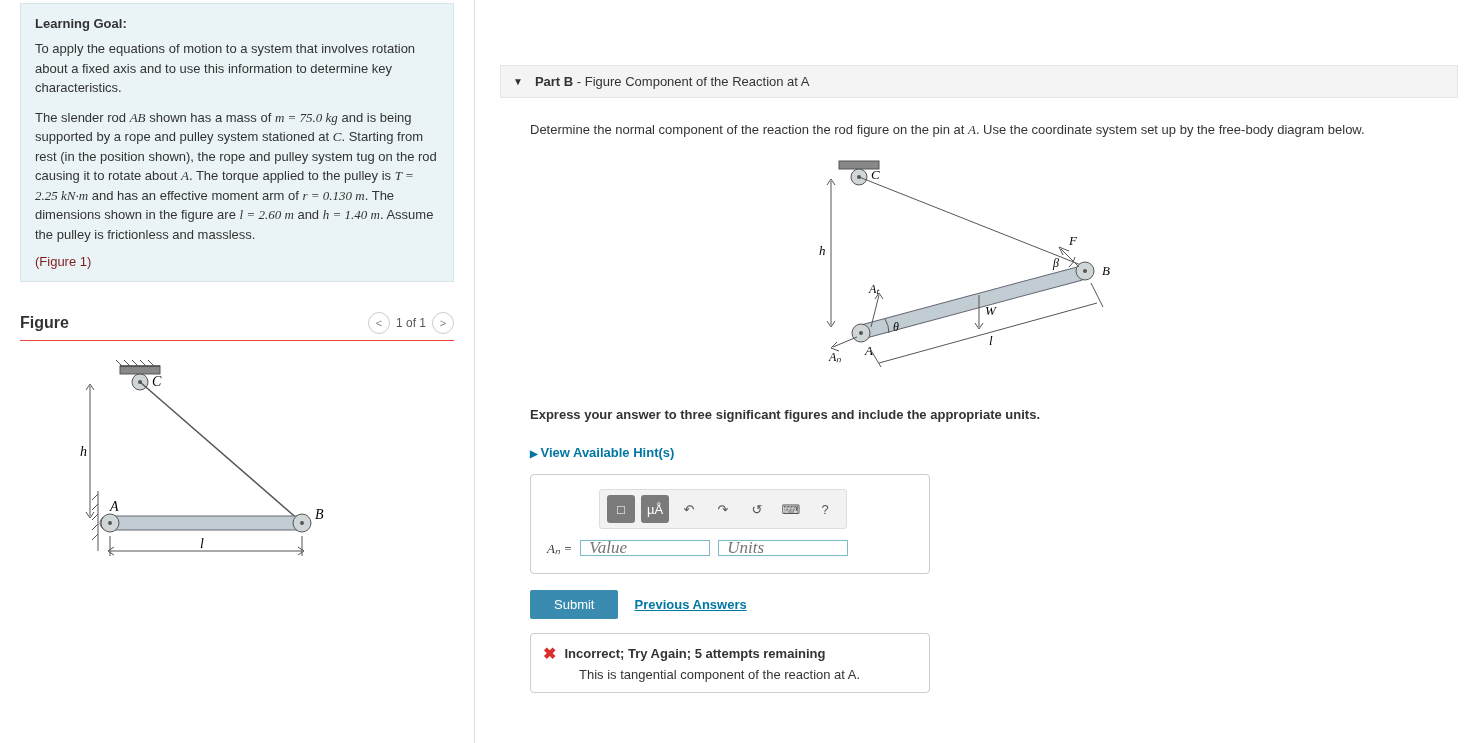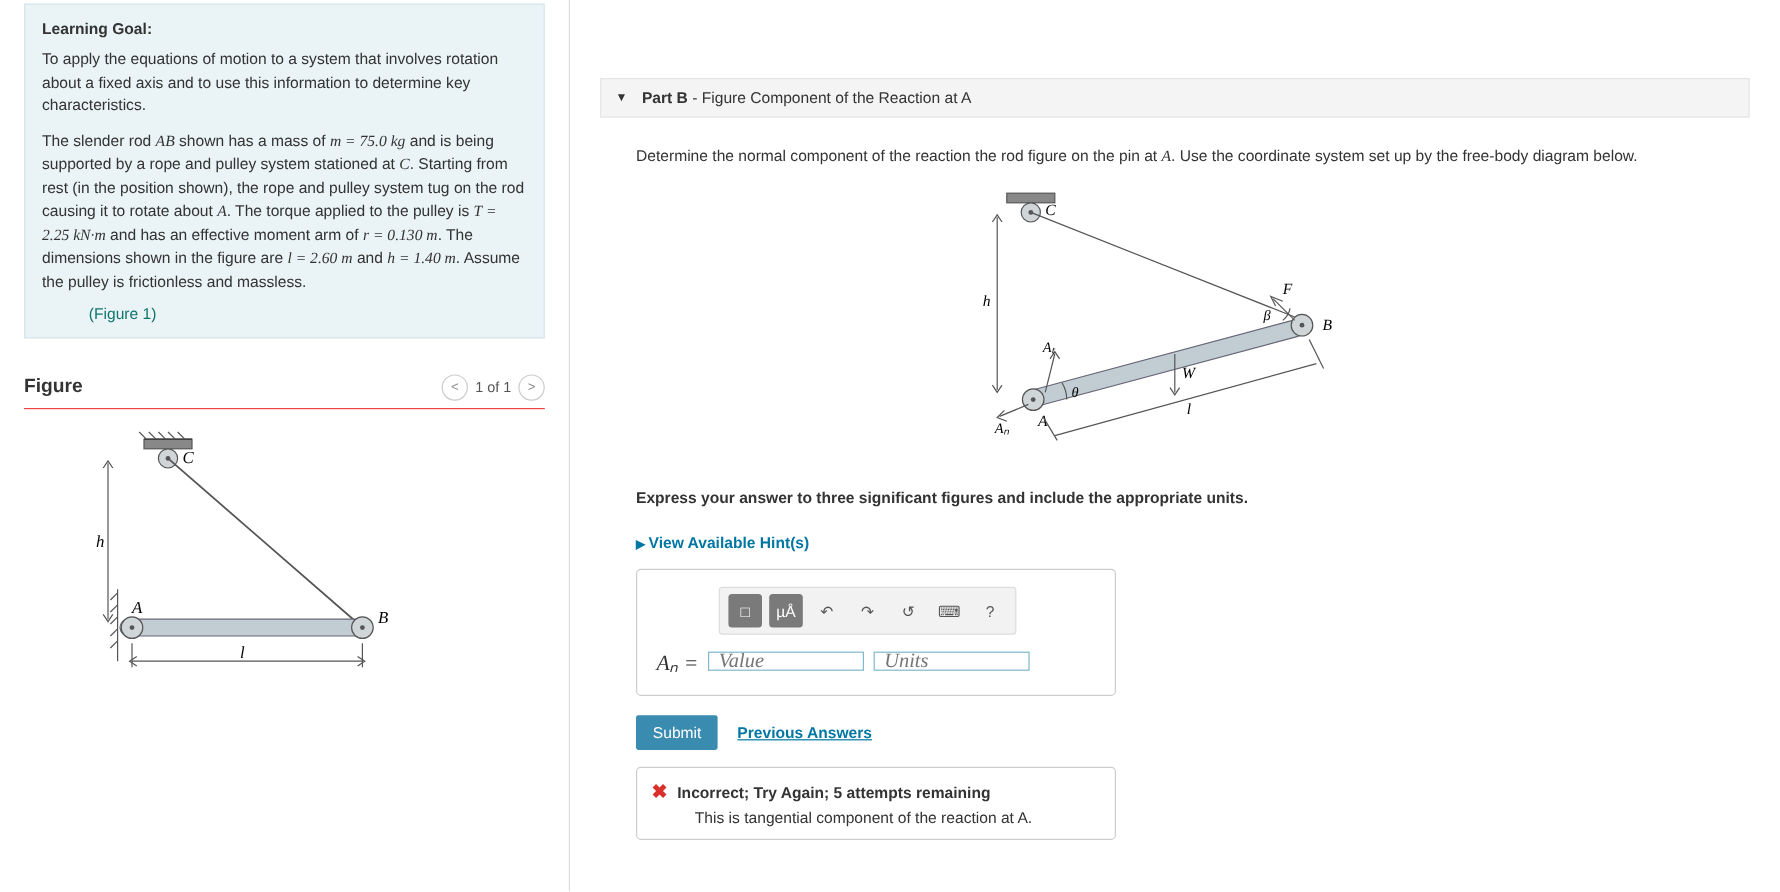--- a/index.html
+++ b/index.html
@@ -19,21 +19,21 @@
     overflow: auto;
   }
   .goal-box {
     background: #eaf3f5;
     border: 1px solid #d6e5ea;
     padding: 12px 14px;
     margin-bottom: 30px;
   }
   .goal-box h4 { font-size: 13px; font-weight: bold; margin-bottom: 8px; }
   .goal-box p { line-height: 1.5; margin-bottom: 10px; }
-  .goal-box .figlink { color: #0f766e; cursor: pointer; margin-left: 39px; }
+  .goal-box .figlink { color: #7f1d1d; cursor: pointer; }
   .mathvar { font-style: italic; font-family: "Times New Roman", serif; }
   .figure-header {
     display: flex;
     justify-content: space-between;
     align-items: center;
     border-bottom: 1px solid #ef4444;
     padding-bottom: 6px;
     margin-bottom: 15px;
   }
   .figure-header h3 { font-size: 16px; font-weight: bold; }
@@ -81,36 +81,36 @@
     gap: 6px;
     margin: 0 0 10px 52px;
     align-items: center;
   }
   .tb-btn {
     width: 28px; height: 28px; display: flex; align-items: center; justify-content: center;
     border-radius: 3px; cursor: pointer; font-size: 13px; color: #555;
   }
   .tb-btn.dark { background: #7a7a7a; color: #fff; }
   .input-row { display: flex; align-items: center; gap: 8px; }
-  .input-row .lbl { font-style: italic; font-family: "Times New Roman", serif; font-size: 18px; text-align: right; }
+  .input-row .lbl { font-style: italic; font-family: "Times New Roman", serif; font-size: 13px; text-align: right; }
   .value-in, .units-in {
     border: 1px solid #7fb8c9;
     height: 16px;
     padding: 0 8px;
     font-size: 17px;
     font-style: italic;
     font-family: "Times New Roman", serif;
     color: #999;
   }
   .value-in { width: 130px; }
   .units-in { width: 130px; }
   .submit-row { margin: 16px 0 14px; display: flex; align-items: center; gap: 16px; }
   .submit-btn {
     background: #3a8bb0; color: #fff; border: none;
-    padding: 7px 14px; font-size: 13px; cursor: pointer; border-radius: 2px;
+    padding: 7px 24px; font-size: 13px; cursor: pointer; border-radius: 2px;
   }
   .prev-link { color: #0077a3; text-decoration: underline; font-weight: bold; cursor: pointer; }
   .feedback-box {
     border: 1px solid #ccc;
     border-radius: 4px;
     padding: 10px 12px;
     width: 400px;
   }
   .feedback-box .head { font-weight: bold; display: flex; align-items: center; gap: 8px; margin-bottom: 4px; }
   .feedback-box .xicon { color: #d9302c; font-size: 16px; font-weight: bold; }

